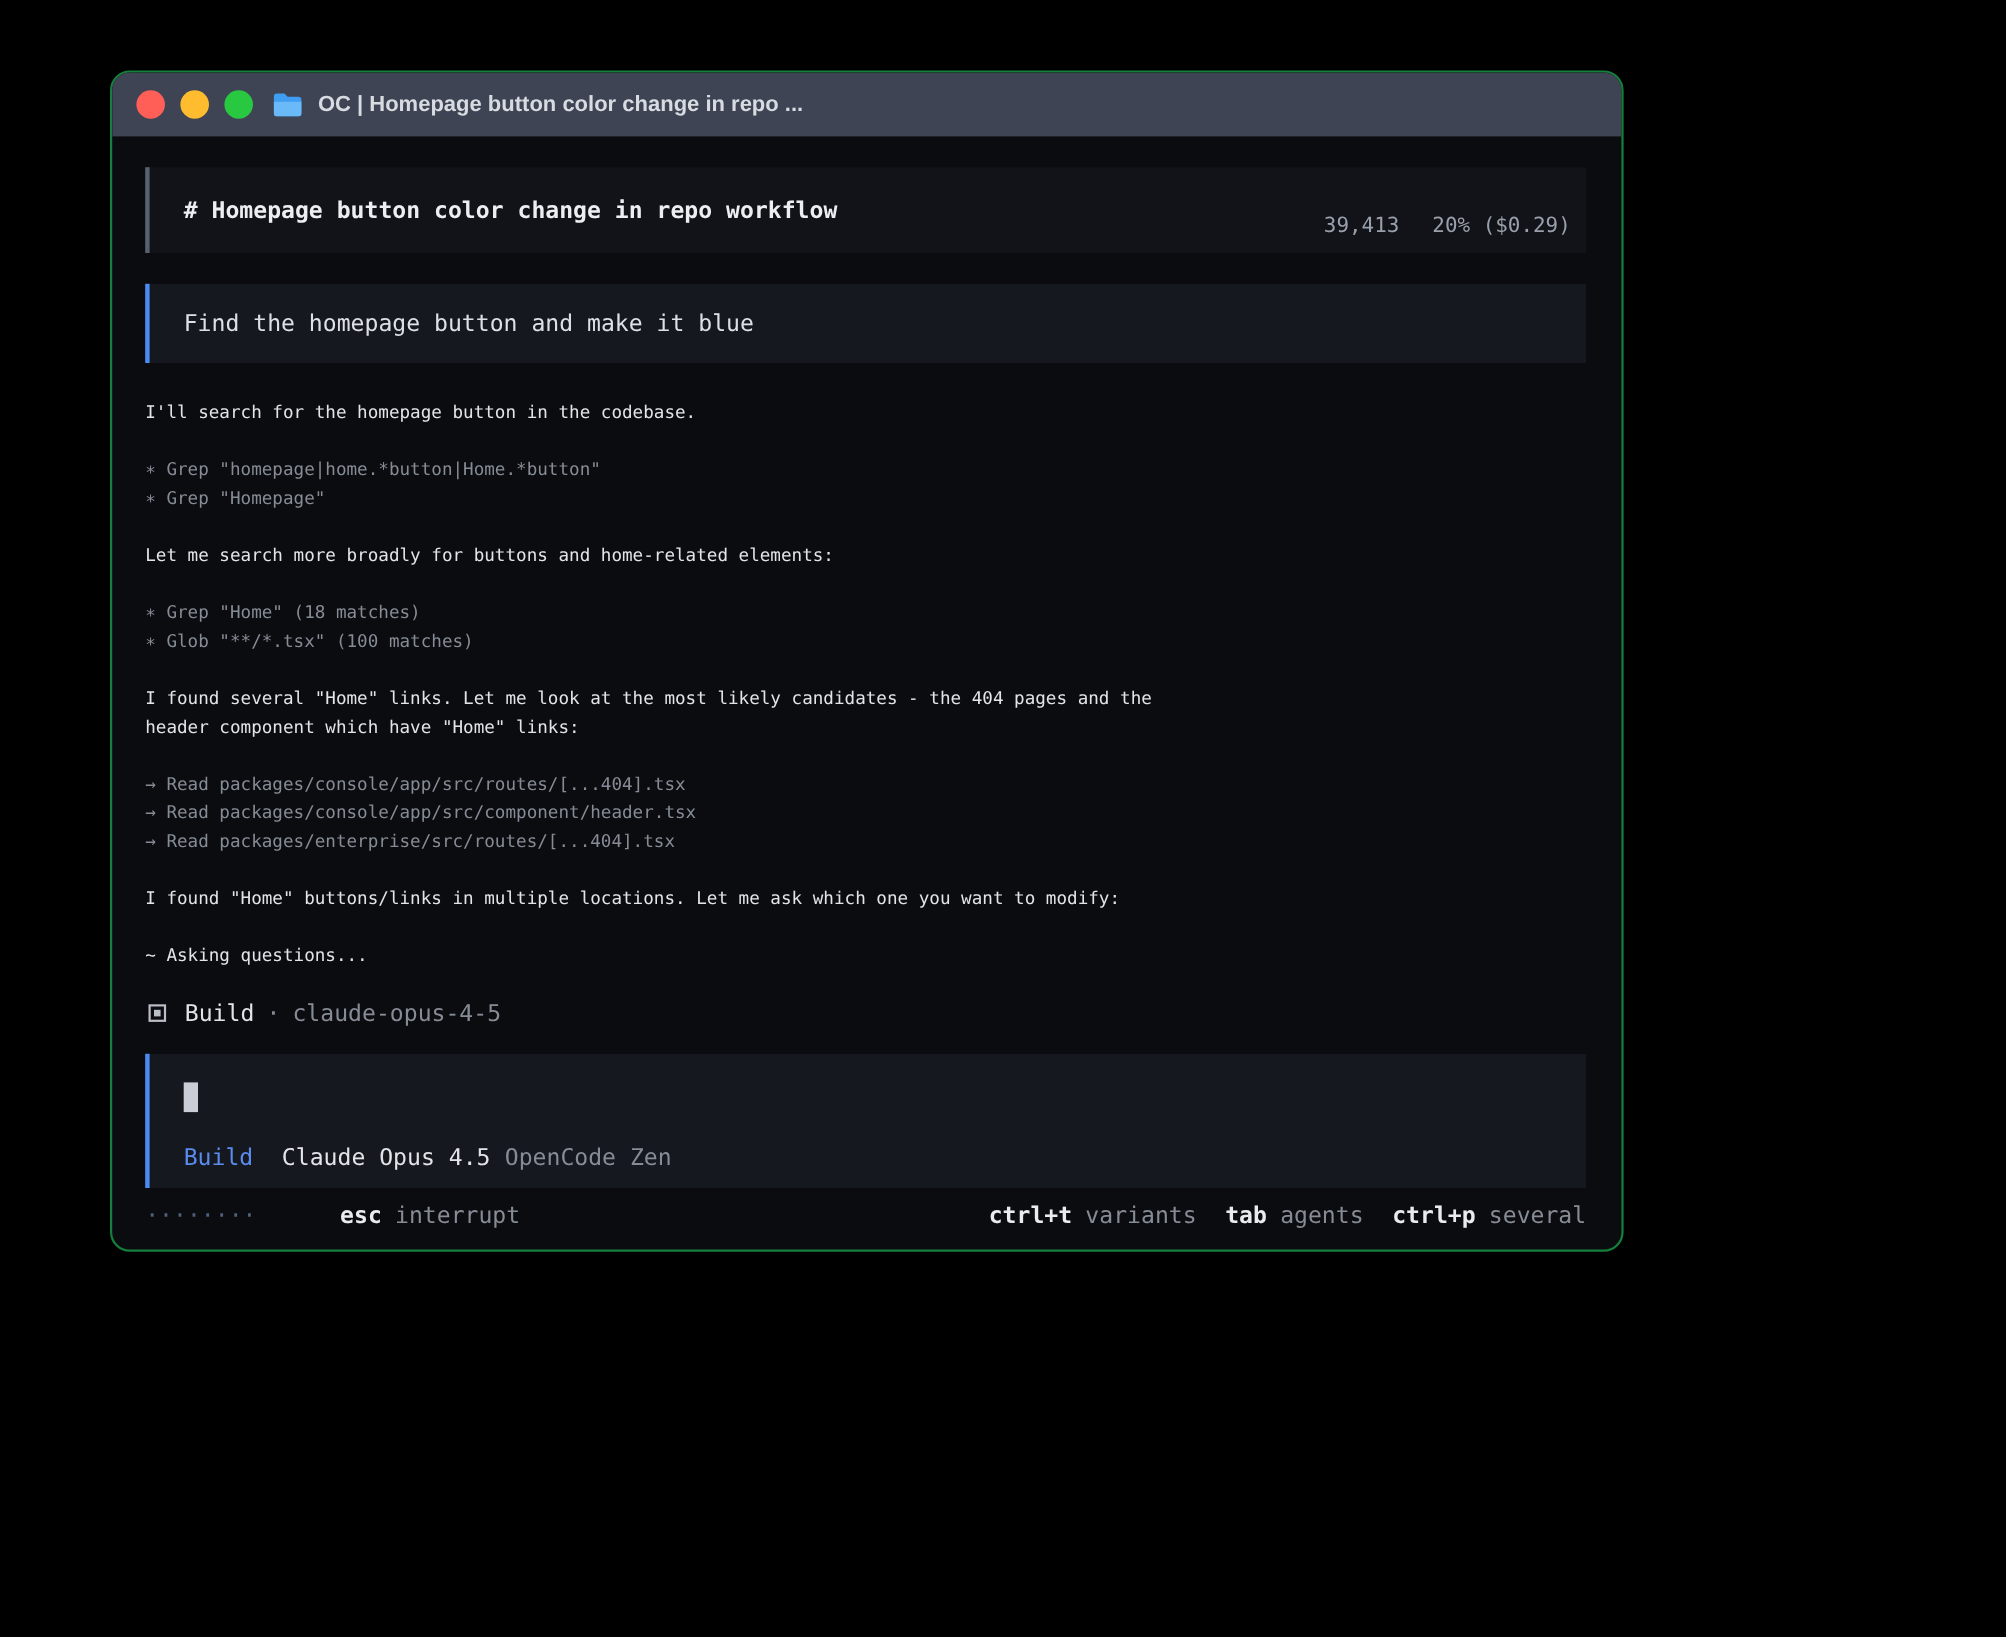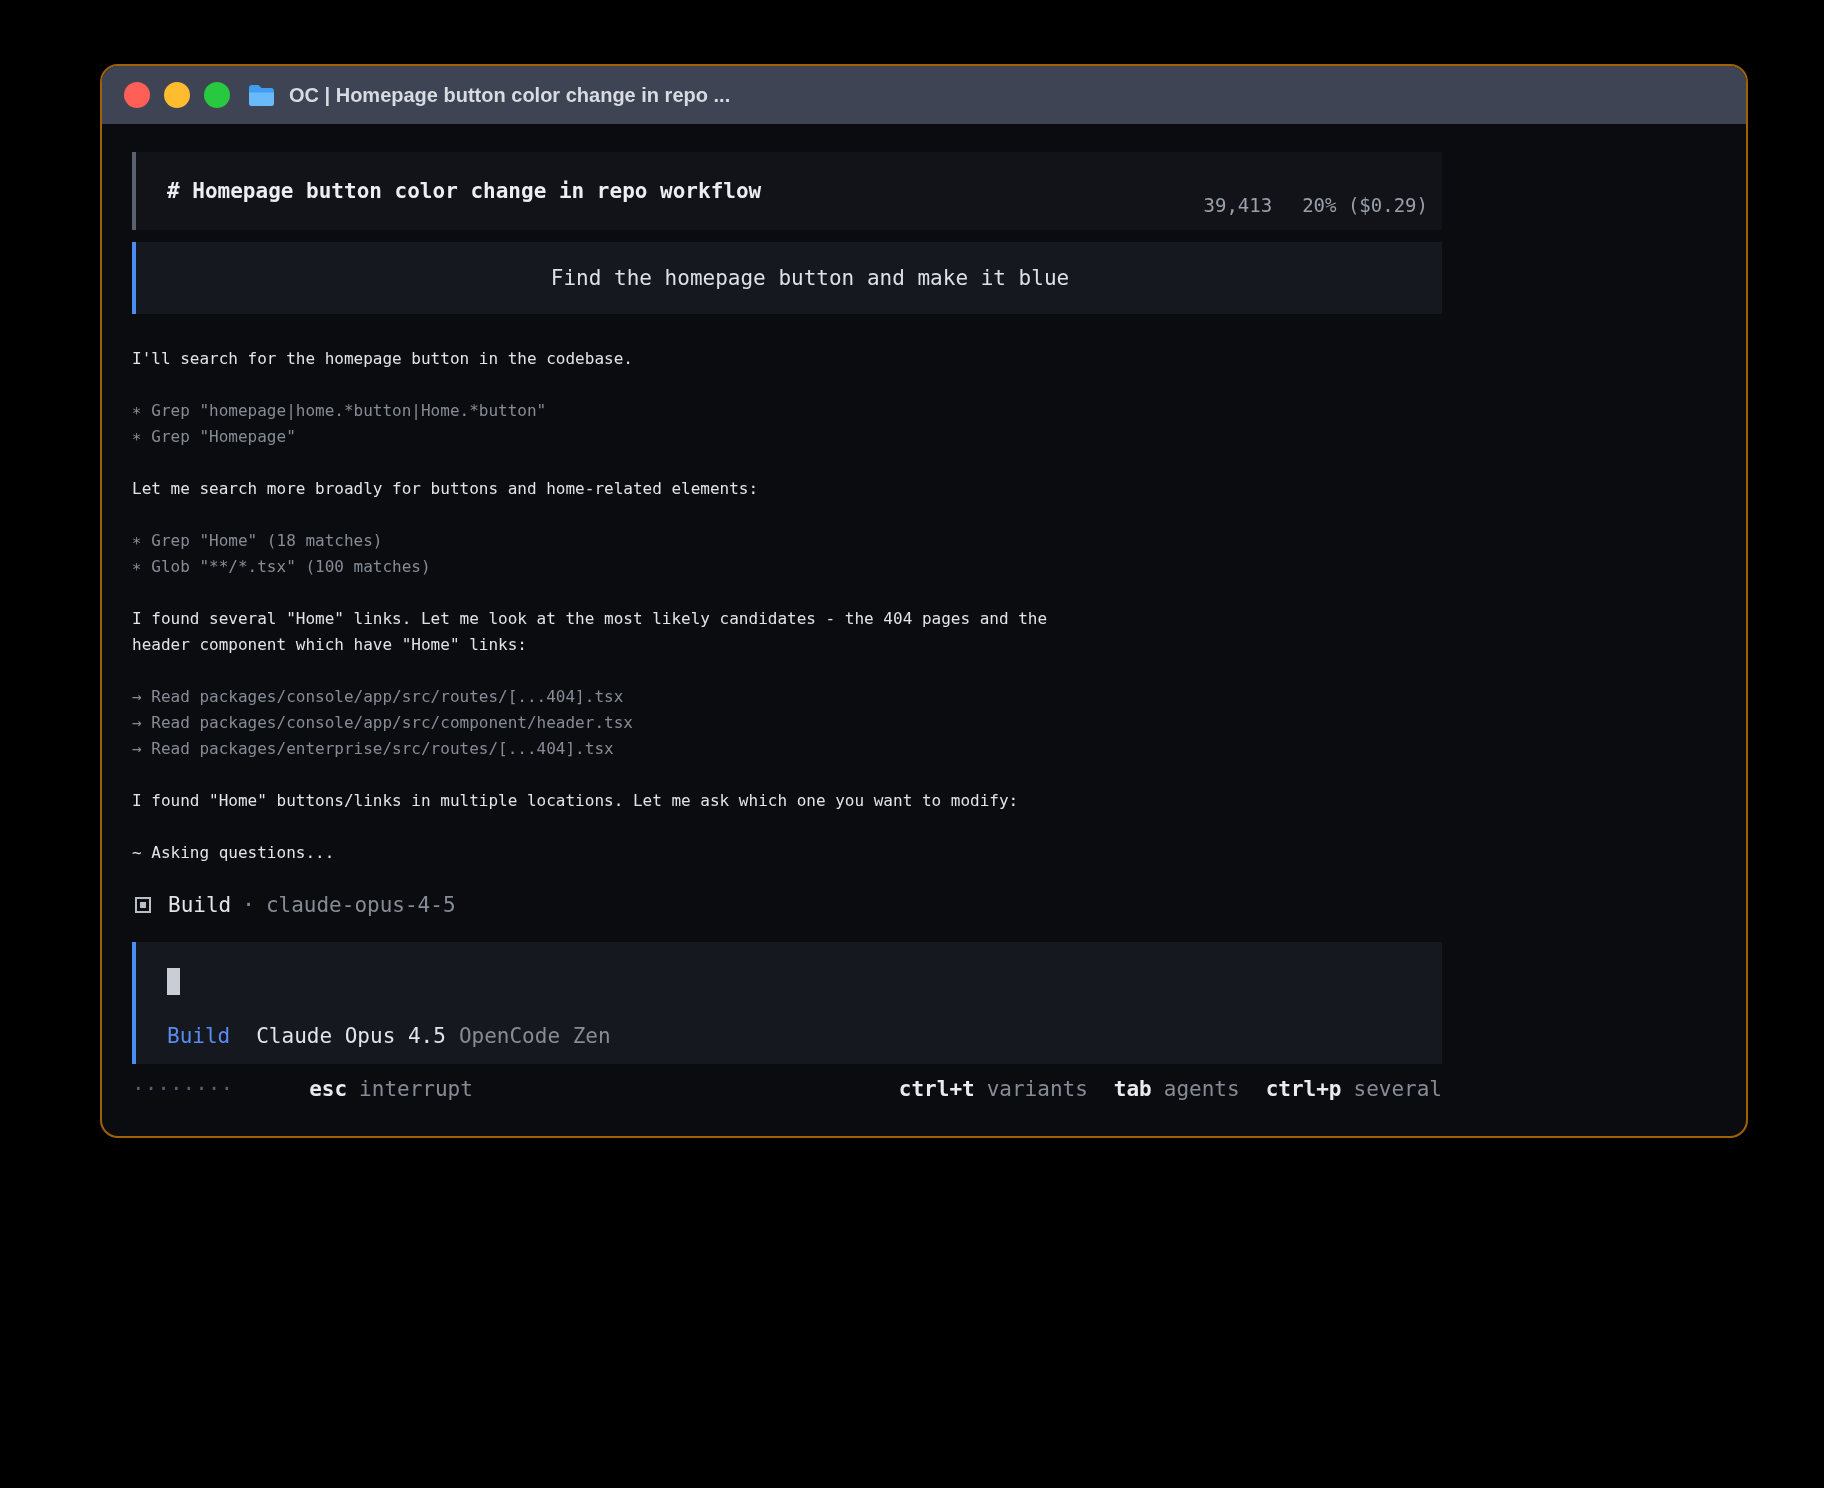--- a/index.html
+++ b/index.html
@@ -5,24 +5,24 @@
   html,body { margin:0; padding:0; }
   body {
     width:1824px; height:1488px;
     background:#000000;
     position:relative;
     font-family:"DejaVu Sans Mono", monospace;
     overflow:hidden;
   }
   .window {
     position:absolute; left:100px; top:64px;
-    width:1648px; height:1074px;
+    width:1376px; height:1074px;
     box-sizing:border-box;
     background:#0b0c10;
-    border:2px solid #a16207;
+    border:2px solid #15803d;
     border-radius:18px;
     overflow:hidden;
   }
   .titlebar {
     height:58px; background:#3e4453;
     display:flex; align-items:center;
     padding:0 22px;
   }
   .lights { display:flex; gap:14px; margin-right:16px; }
   .light { width:26px; height:26px; border-radius:50%; }
@@ -44,27 +44,27 @@
     background:#111318;
     border-left:4px solid #596070;
     height:78px; box-sizing:border-box;
     padding-left:31px;
     gap:36px;
   }
   .header-title { font-weight:bold; font-size:21px; color:#eceef2; white-space:pre; }
   .header-stats { display:flex; gap:30px; font-size:19px; color:#99a0ab; padding-right:14px; white-space:pre;margin-top:28px; }
 
   .user-block {
-    margin-top:12px;
+    margin-top:28px;
     background:#15181e;
     border-left:4px solid #4b8bf4;
     height:72px; box-sizing:border-box;
     display:flex; align-items:center;
-    padding-left:42px;
-    font-size:21px; color:#dde0e5;justify-content:center;
+    padding-left:31px;
+    font-size:21px; color:#dde0e5;
   }
 
   .conversation { margin-top:32px; font-size:16px; }
   .line { line-height:26px; min-height:26px; white-space:pre-wrap; }
   .line.p    { color:#e2e4e8; }
   .line.tool { color:#868c96; }
 
   .agent-line {
     margin-top:26px;
     display:flex; align-items:center;

